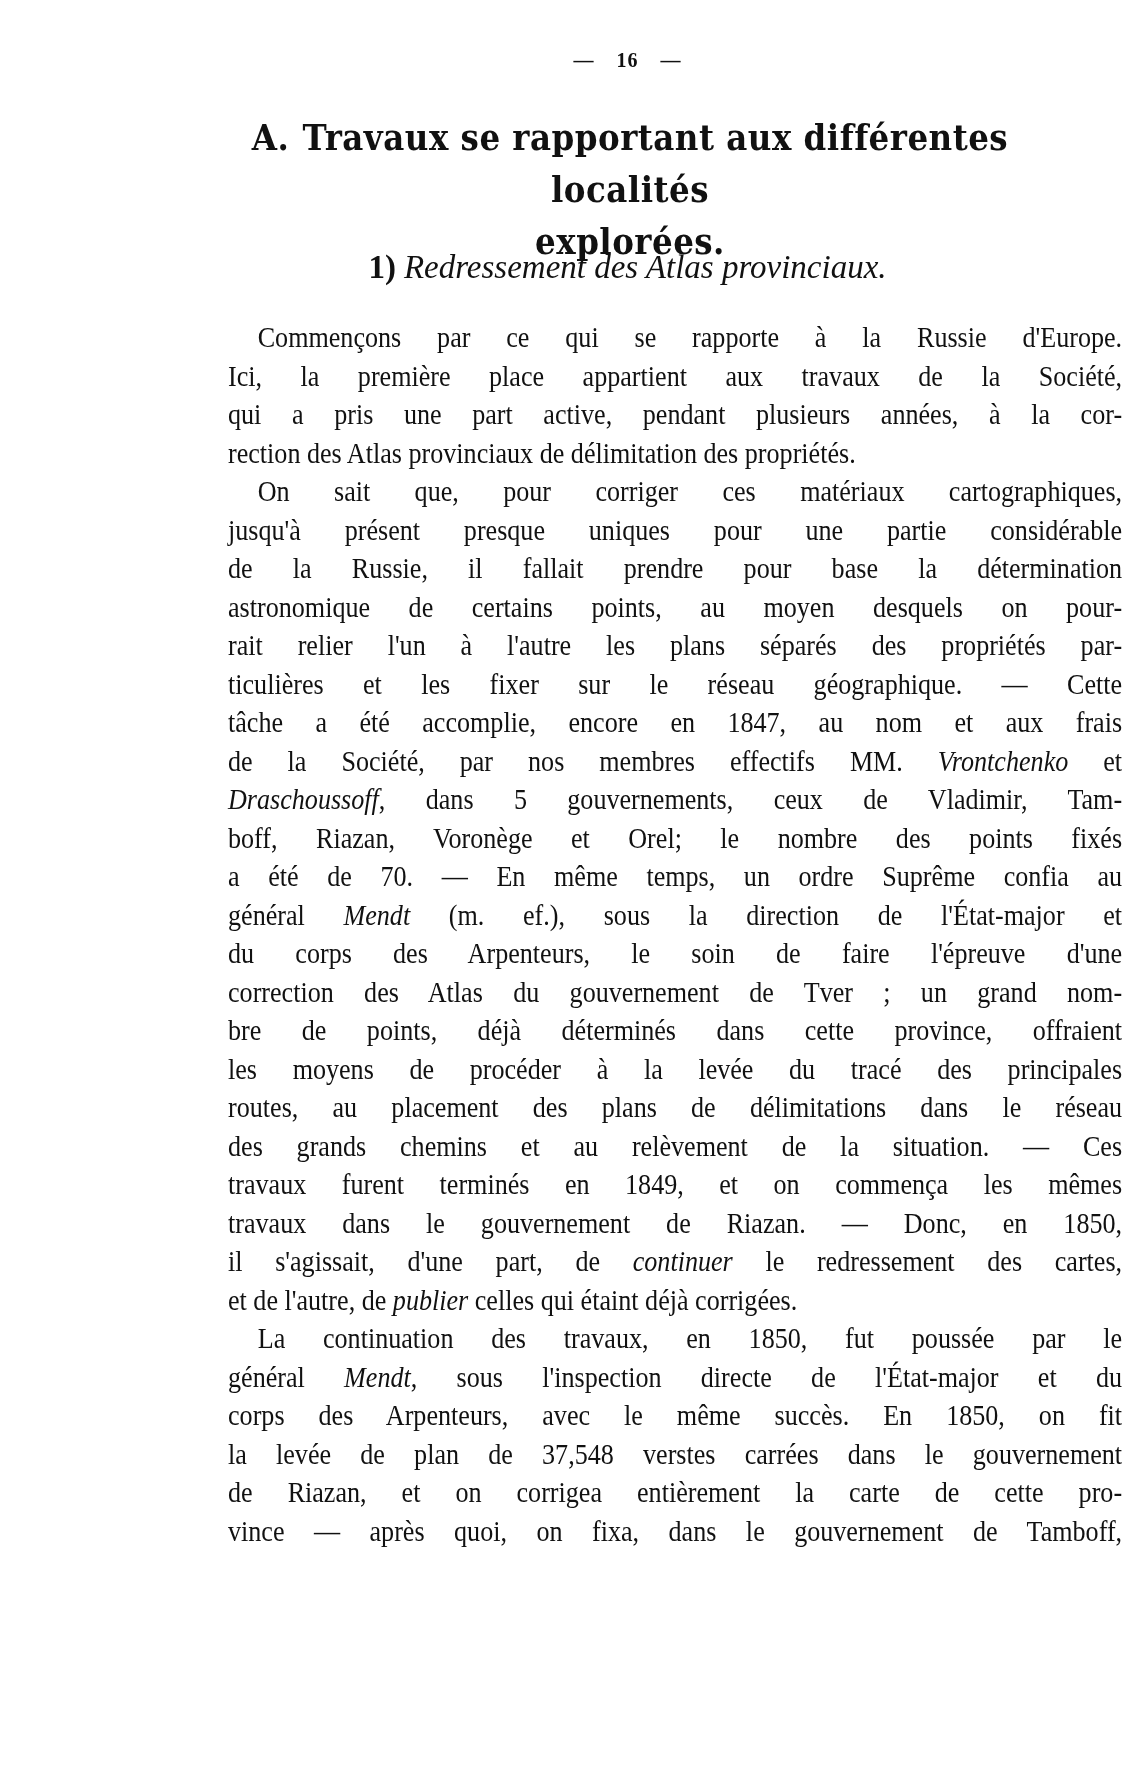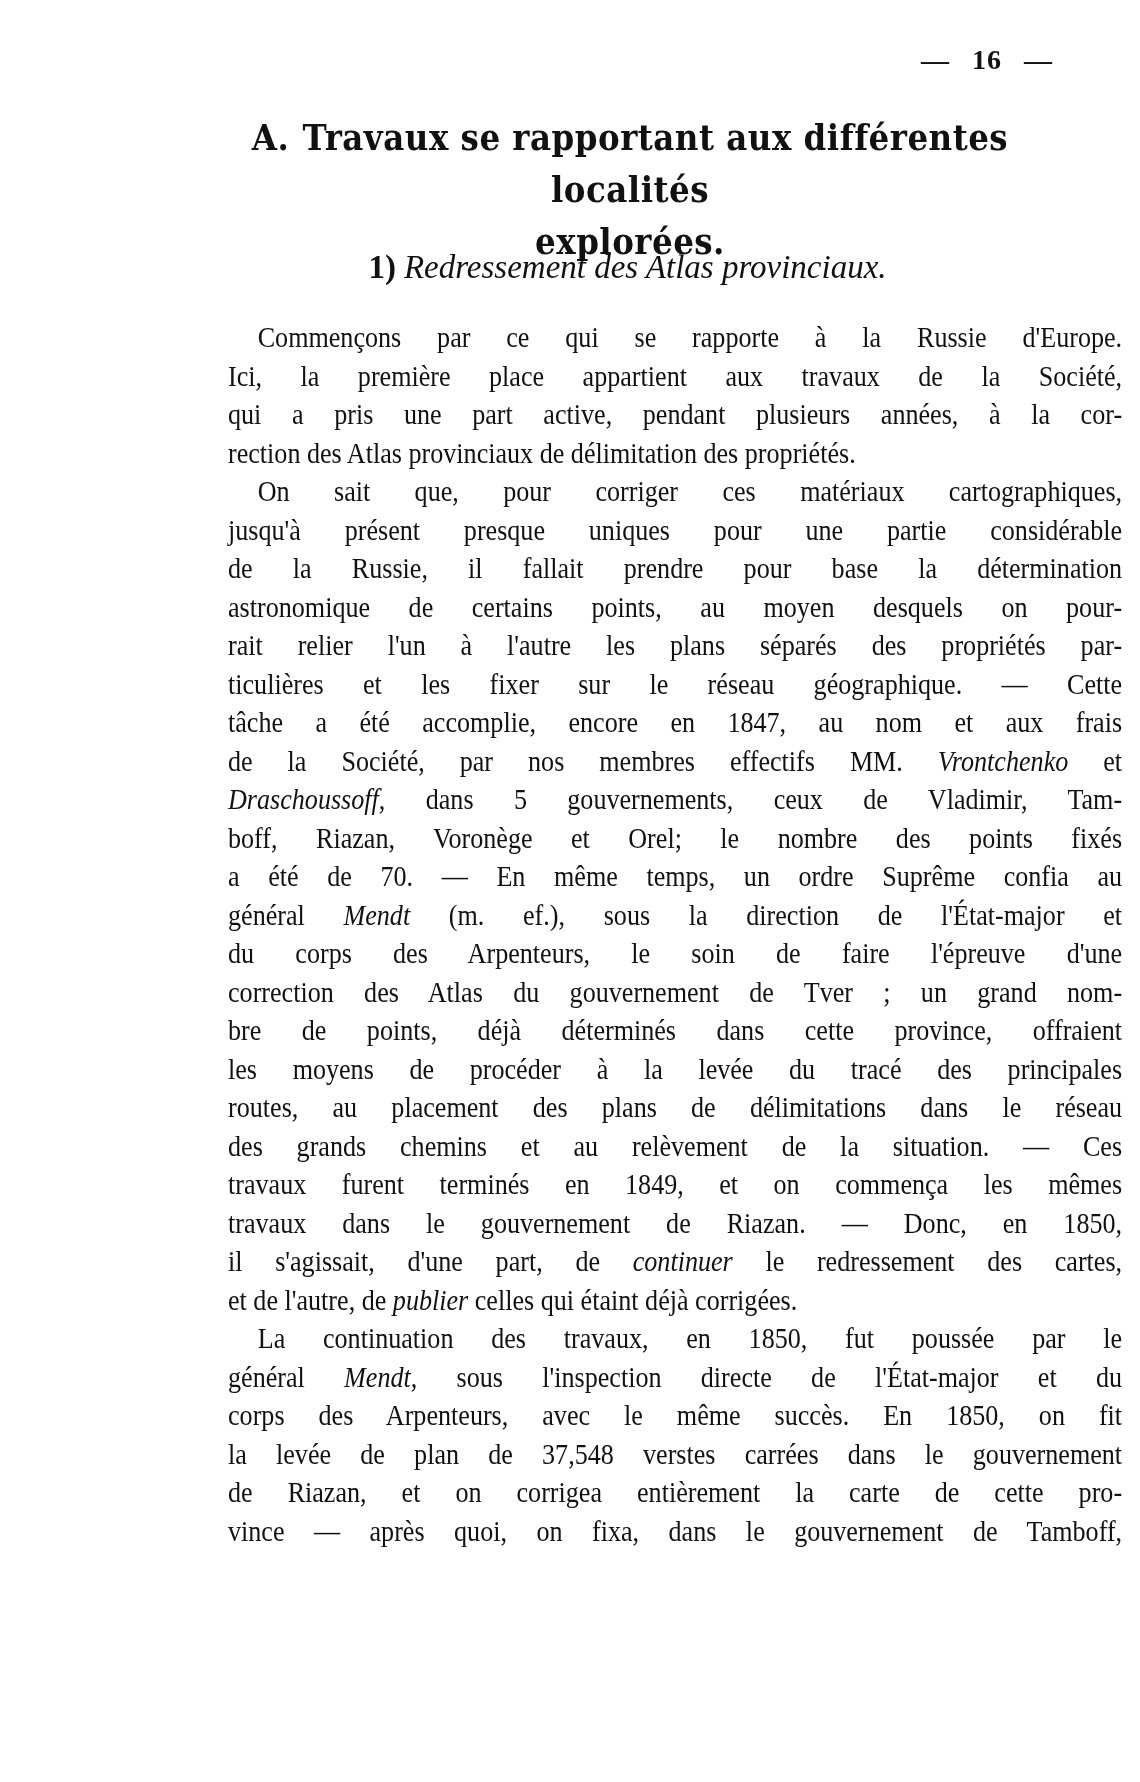--- a/index.html
+++ b/index.html
@@ -3,21 +3,21 @@
 <meta charset="utf-8">
 <style>
   html, body { margin: 0; padding: 0; background: #ffffff; }
   body {
     width: 1140px; height: 1782px; position: relative; overflow: hidden;
     color: #111111;
     font-family: "Liberation Serif", "DejaVu Serif", serif;
   }
   .page-number {
     position: absolute; top: 40px; left: 180px; width: 895px;
-    text-align: right; font-size: 28px; line-height: 40px; font-weight: bold;
+    text-align: center; font-size: 20px; line-height: 40px; font-weight: bold;
     letter-spacing: 1px;
   }
   .page-number .dash { display: inline-block; margin: 0 22px; }
   .section-title {
     position: absolute; top: 112px; left: 200px; width: 860px;
     text-align: center;
     font-family: "DejaVu Serif", "Liberation Serif", serif;
     font-weight: bold; font-size: 35px; line-height: 52px;
     letter-spacing: 0.5px;
     transform: scaleX(0.93); transform-origin: center top;

